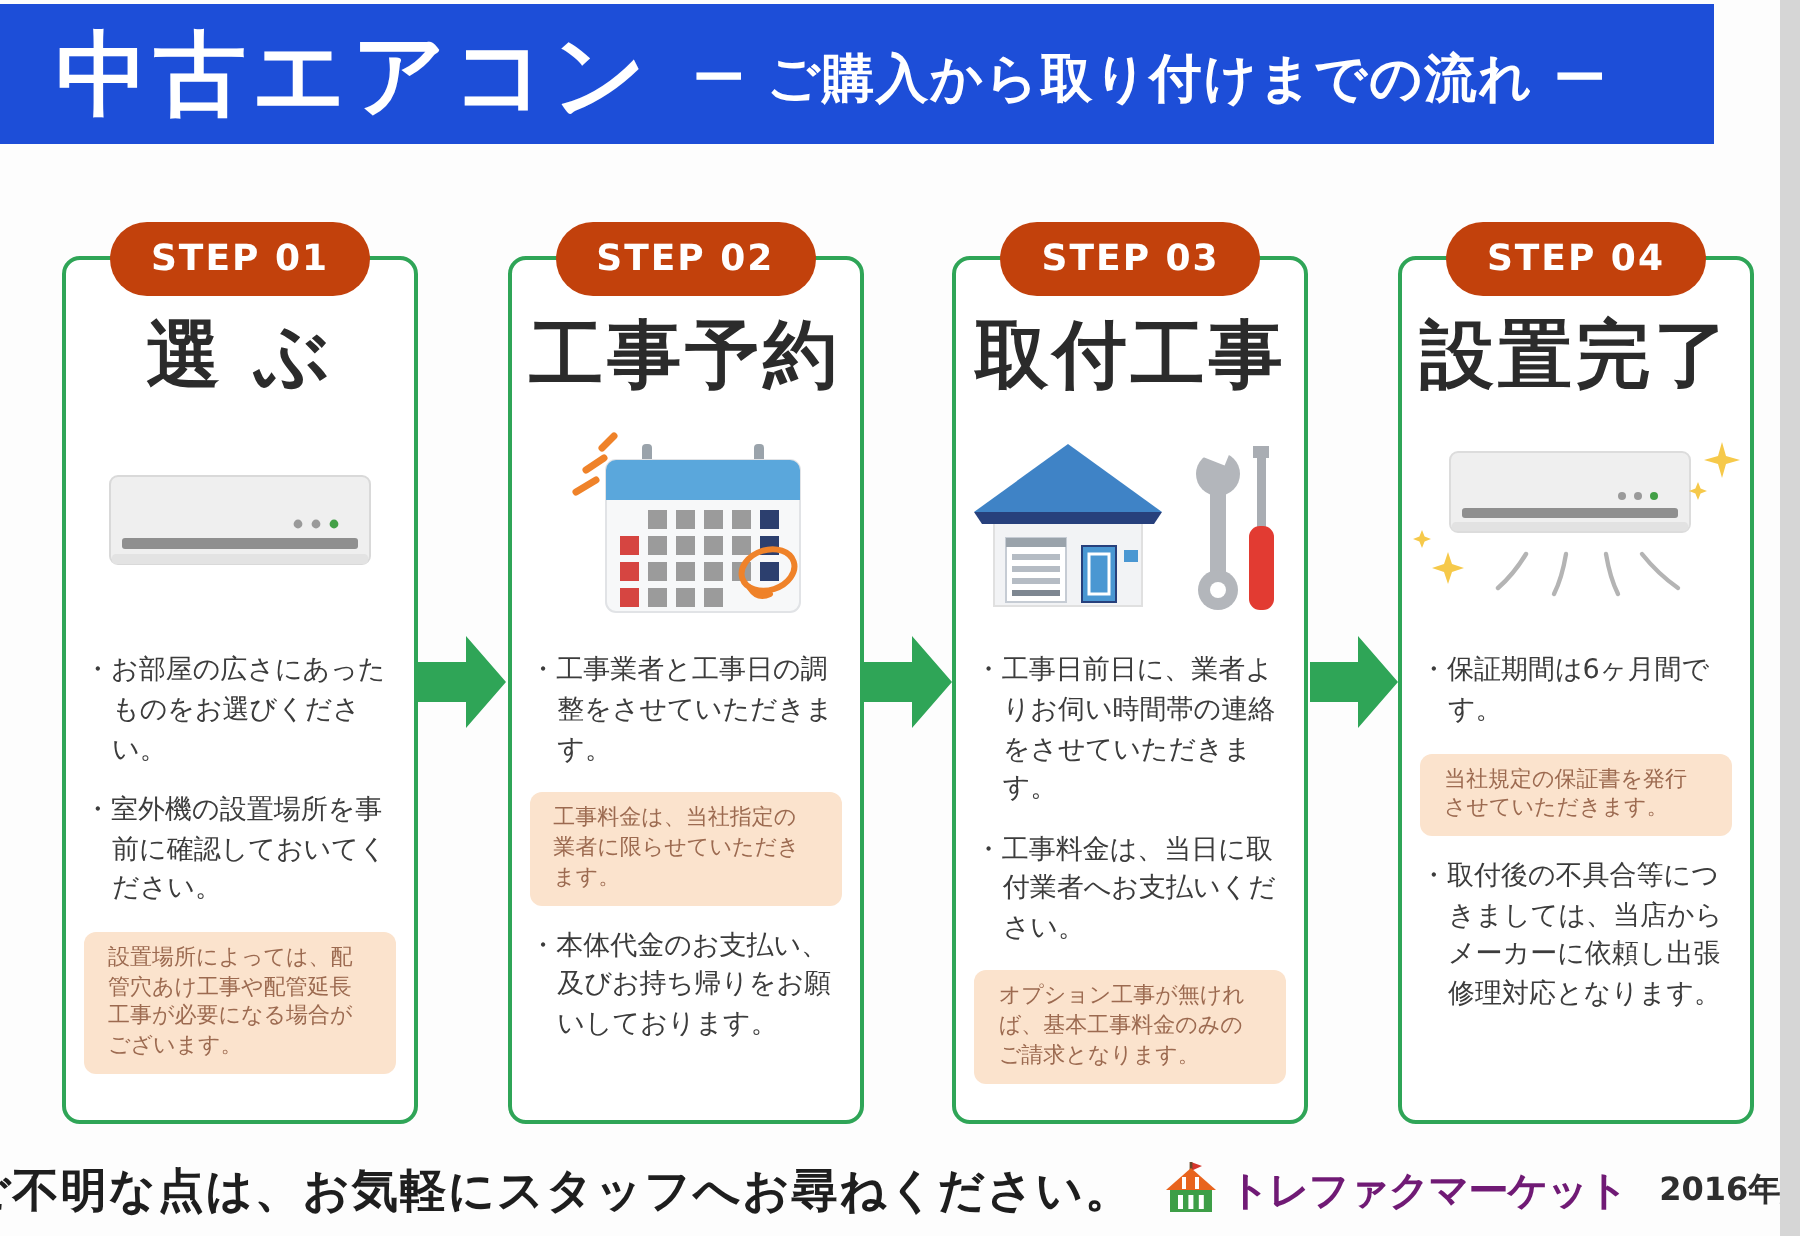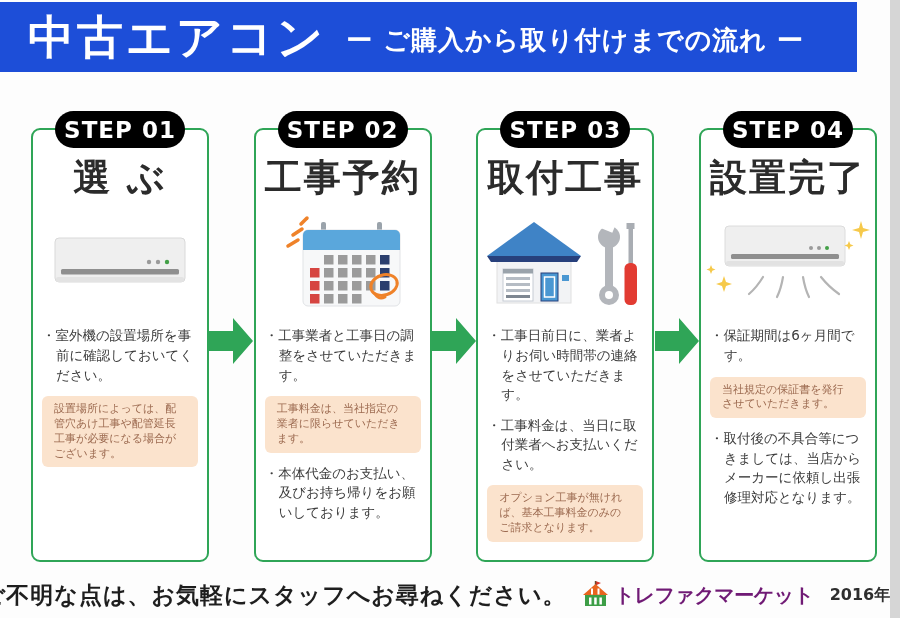--- a/index.html
+++ b/index.html
@@ -12,22 +12,22 @@
             display:flex; align-items:center; padding-left:28px; }
   .banner .title { color:#fff; font-size:46px; font-weight:900; letter-spacing:3px; line-height:1; }
   .banner .subtitle { color:#fff; font-size:26px; font-weight:700; letter-spacing:1px; margin-left:20px; line-height:1; padding-top:6px; }
 
   
   .steps { position:absolute; left:31px; top:128px; width:846px; height:434px;
            display:flex; justify-content:space-between; }
   .card { position:relative; width:178px; height:434px; background:#fff;
           border:2px solid #2fa557; border-radius:9px; overflow:visible; }
   .badge { position:absolute; top:-19px; left:50%; transform:translateX(-50%);
-           width:130px; height:37px; background:#000000; border-radius:20px;
-           color:#fff; font-size:23px; font-weight:800; letter-spacing:1px;
+           width:130px; height:37px; background:#c2410c; border-radius:20px;
+           color:#fff; font-size:18px; font-weight:800; letter-spacing:1px;
            display:flex; align-items:center; justify-content:center; z-index:2; white-space:nowrap; }
   .card-title { margin-top:26px; text-align:center; font-size:37px; font-weight:900;
                 color:#2b2b2b; letter-spacing:2px; line-height:1.2; white-space:nowrap; }
   .icon-box { height:104px; margin-top:12px; display:flex; align-items:center; justify-content:center; }
   .card-body { padding:0 9px; margin-top:10px; }
   .bullet { font-size:13.5px; line-height:1.45; color:#3c3c3c; font-weight:500;
             margin-bottom:11px; padding-left:14px; text-indent:-14px; }
   .note { background:#fbe3cd; border-radius:6px; padding:6px 12px; font-size:11px;
           line-height:1.35; color:#9c6a50; margin-bottom:11px; }
 
@@ -62,20 +62,21 @@
         <svg width="132" height="58" viewBox="0 0 132 58">
           <rect x="1" y="3" width="130" height="44" rx="4" fill="#efefef" stroke="#d9d9d9"></rect>
           <rect x="7" y="34" width="118" height="5.5" rx="1.5" fill="#8f8f8f"></rect>
           <rect x="2" y="42" width="128" height="5" rx="2" fill="#e3e3e3"></rect>
           <circle cx="95" cy="27" r="2.2" fill="#9a9a9a"></circle>
           <circle cx="104" cy="27" r="2.2" fill="#9a9a9a"></circle>
           <circle cx="113" cy="27" r="2.2" fill="#43a047"></circle>
         </svg>
       </div>
       <div class="card-body">
+        <p class="bullet">・お部屋の広さにあったものをお選びください。</p>
         <p class="bullet">・室外機の設置場所を事前に確認しておいてください。</p>
         <p class="note">設置場所によっては、配管穴あけ工事や配管延長工事が必要になる場合がございます。</p>
       </div>
     </section>
 
     <div class="arrow">
       <svg width="44" height="46" viewBox="0 0 44 46">
           <polygon points="0,13 24,13 24,0 44,23 24,46 24,33 0,33" fill="#2fa557"></polygon>
         </svg>
     </div>

